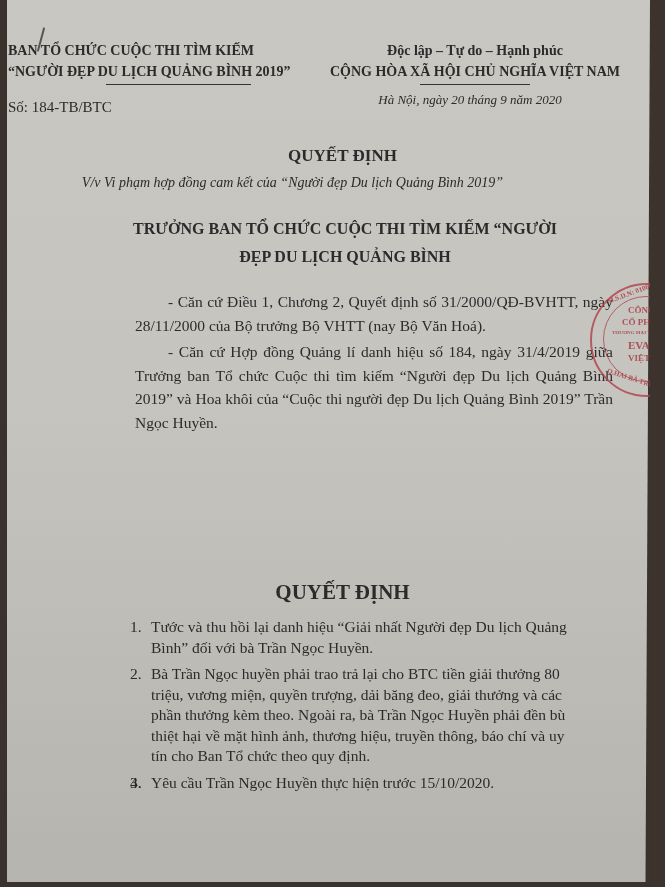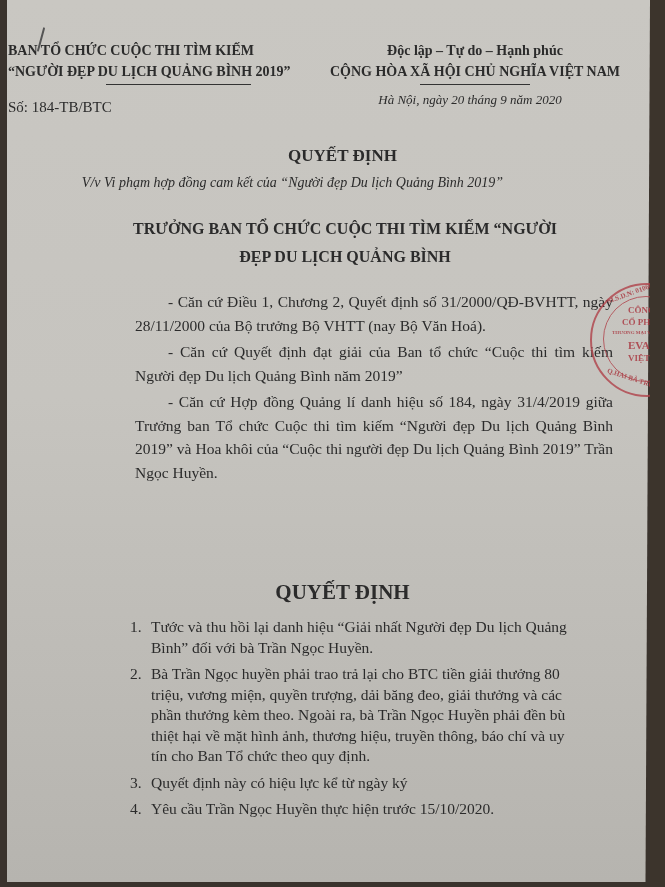--- a/index.html
+++ b/index.html
@@ -66,31 +66,30 @@
 
 <div class="abs date">Hà Nội, ngày 20 tháng 9 năm 2020</div>
 
 <div class="abs title1">QUYẾT ĐỊNH</div>
 <div class="abs subtitle">V/v Vi phạm hợp đồng cam kết của “Người đẹp Du lịch Quảng Bình 2019”</div>
 
 <div class="abs authority">TRƯỞNG BAN TỔ CHỨC CUỘC THI TÌM KIẾM “NGƯỜI ĐẸP DU LỊCH QUẢNG BÌNH</div>
 
 <div class="abs body">
   <p>- Căn cứ Điều 1, Chương 2, Quyết định số 31/2000/QĐ-BVHTT, ngày 28/11/2000 của Bộ trưởng Bộ VHTT (nay Bộ Văn Hoá).</p>
-  <p>- Căn cứ Quyết định đạt giải của Ban tổ chức “Cuộc thi tìm kiếm Người đẹp Du lịch Quảng Bình năm 2019”</p>
   <p>- Căn cứ Hợp đồng Quảng lí danh hiệu số 184, ngày 31/4/2019 giữa Trưởng ban Tổ chức Cuộc thi tìm kiếm “Người đẹp Du lịch Quảng Bình 2019” và Hoa khôi của “Cuộc thi người đẹp Du lịch Quảng Bình 2019” Trần Ngọc Huyền.</p>
 </div>
 
 <div class="abs title2">QUYẾT ĐỊNH</div>
 
 <div class="abs decisions">
   <ol>
     <li><span class="n">1.</span><span>Tước và  thu hồi lại danh hiệu “Giải nhất Người đẹp Du lịch Quảng Bình” đối với bà Trần Ngọc Huyền.</span></li>
     <li><span class="n">2.</span><span>Bà Trần Ngọc huyền phải trao trả lại cho BTC tiền giải thưởng 80 triệu, vương miện, quyền trượng, dải băng đeo, giải thưởng và các phần thưởng kèm theo. Ngoài ra, bà Trần Ngọc Huyền phải  đền bù thiệt hại về mặt hình ảnh, thương hiệu, truyền thông,  báo chí và uy tín cho Ban Tổ chức theo quy định.</span></li>
-    <li><span class="n">3.</span><span>Quyết định này có hiệu lực kể từ ngày ký</span></li>
+    <li><span class="n">3.</span></li>
     <li><span class="n">4.</span><span>Yêu cầu Trần Ngọc Huyền thực hiện trước 15/10/2020.</span></li>
   </ol>
 </div>
 
 <div class="stamp">
   <div class="inner"></div>
   <span class="t" style="left:14px;top:4px;font-size:7px;transform:rotate(-20deg);">M.S.D.N: 010682</span>
   <span class="t" style="left:36px;top:20px;">CÔNG</span>
   <span class="t" style="left:30px;top:32px;text-align:right;">CỔ PH</span>
   <span class="t" style="left:20px;top:45px;font-size:5px;">THƯƠNG MẠI VÀ T</span>

